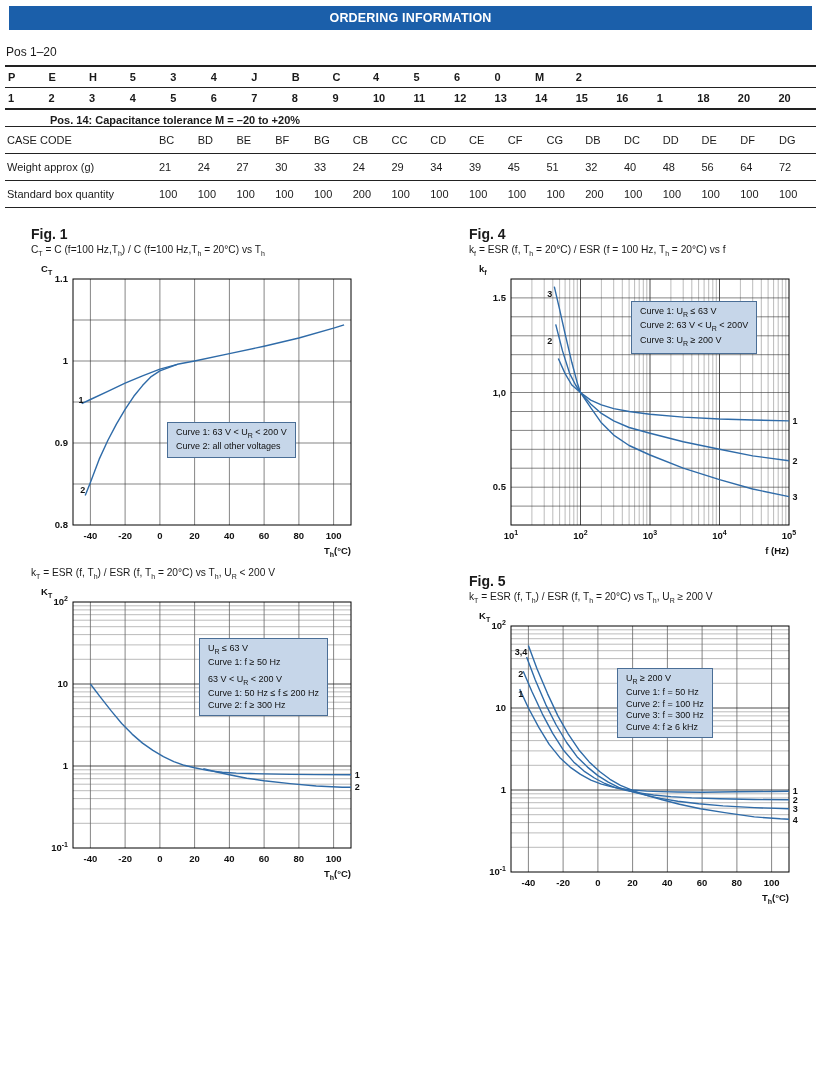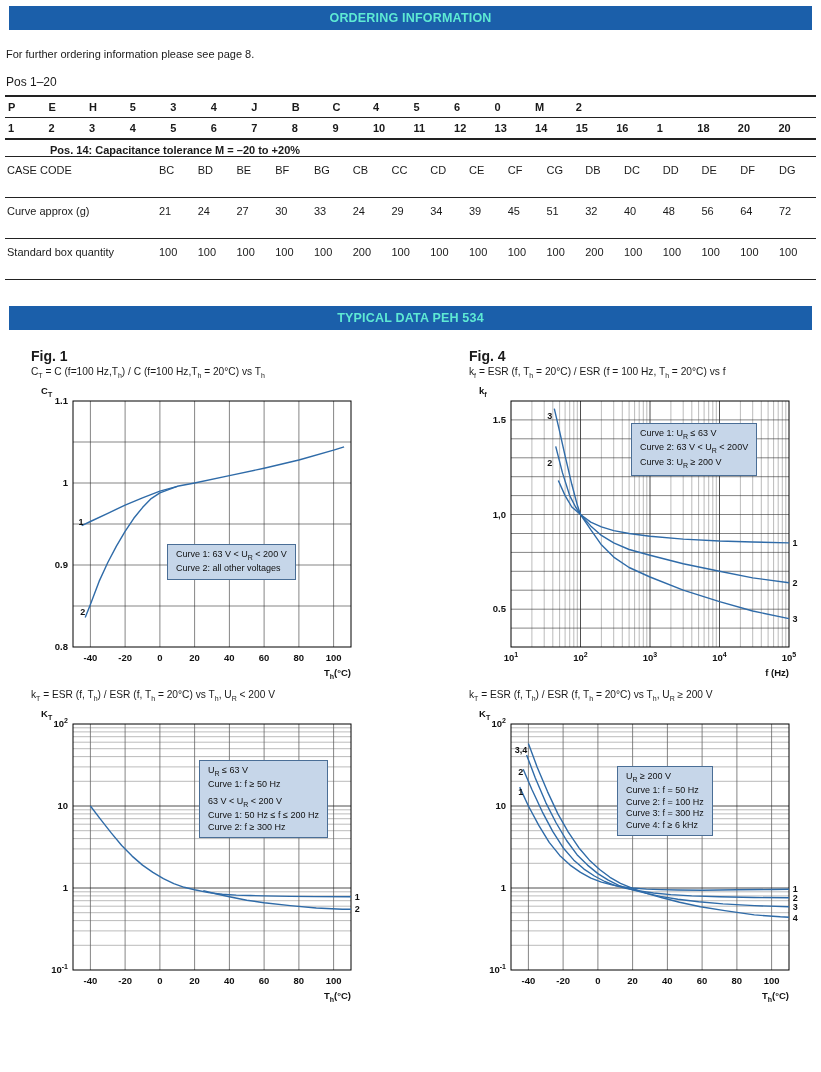--- a/index.html
+++ b/index.html
@@ -1,51 +1,50 @@
 <!DOCTYPE html>
 <html><head>
 <meta charset="utf-8">
 <style>
   html,body{margin:0;padding:0;background:#fff;}
   body{width:821px;min-height:1072px;font-family:"Liberation Sans",sans-serif;color:#1a1a1a;}
   .page{padding:6px 5px 10px 5px;}
-  .banner{background:#1b5faa;color:#5eead4;font-weight:bold;text-align:center;font-size:12.5px;
+  .banner{background:#1b5faa;color:#ffffff;font-weight:bold;text-align:center;font-size:12.5px;
           padding:5px 0;margin:0 4px;letter-spacing:.2px;}
   .banner2{margin-top:26px;}
   .intro{font-size:11px;margin:18px 0 0 1px;}
   .pos-label{font-size:12px;margin:15px 0 6px 1px;}
   .code-table{width:100%;border-collapse:collapse;border-top:2px solid #222;}
   .code-table tr:first-child{border-bottom:1px solid #222;}
   .code-table tr:last-child{border-bottom:2.5px solid #222;}
   .code-table td{font-weight:bold;font-size:11px;padding:4px 0 4px 3px;width:5%;}
   .note{font-size:11px;font-weight:bold;margin:4px 0 0 1px;padding-left:44px;}
   .note:first-of-type{margin-top:14px;}
   .subhead{font-size:11px;font-weight:bold;margin:24px 0 8px 1px;}
   .qty-table{width:100%;border-collapse:collapse;border-top:1px solid #222;font-size:11px;}
   .qty-table tr{border-bottom:1px solid #222;}
-  .qty-table td{padding:7px 0 21px 2px;}
+  .qty-table td{padding:7px 0 7px 2px;}
   .qty-table td.row-label{width:150px;}
   .figs{display:grid;grid-template-columns:438px auto;padding-left:22px;margin-top:12px;row-gap:8px;}
   .figure{width:350px;}
   .fig-label{font-weight:bold;font-size:14px;margin:6px 0 2px 4px;}
   .fig-title{font-size:10.2px;margin:0 0 2px 4px;}
   .fig-title sub,.legend sub{font-size:7px;}
   .chart-wrap{position:relative;width:340px;height:300px;}
   .chart-wrap svg{display:block;}
   .legend{position:absolute;background:#c6d6e9;border:1px solid #4a6e96;padding:4px 8px;
           font-size:9px;line-height:11.5px;white-space:nowrap;color:#111;}
 </style>
 </head>
 <body>
 
 <div class="page">
 
   <div class="banner">ORDERING INFORMATION</div>
 
-  <p class="intro">For further ordering information please see page 8.</p>
 
   <p class="pos-label">Pos 1–20</p>
 
   <table class="code-table">
     <tbody>
       <tr id="code-row">
           <td>P</td>
           <td>E</td>
           <td>H</td>
           <td>5</td>
@@ -110,21 +109,21 @@
           <td>CF</td>
           <td>CG</td>
           <td>DB</td>
           <td>DC</td>
           <td>DD</td>
           <td>DE</td>
           <td>DF</td>
           <td>DG</td>
         </tr>
         <tr>
-          <td class="row-label">Curve approx (g)</td>
+          <td class="row-label">Weight approx (g)</td>
           <td>21</td>
           <td>24</td>
           <td>27</td>
           <td>30</td>
           <td>33</td>
           <td>24</td>
           <td>29</td>
           <td>34</td>
           <td>39</td>
           <td>45</td>
@@ -152,21 +151,20 @@
           <td>200</td>
           <td>100</td>
           <td>100</td>
           <td>100</td>
           <td>100</td>
           <td>100</td>
         </tr>
       </tbody>
   </table>
 
-  <div class="banner banner2">TYPICAL DATA PEH 534</div>
 
   <div class="figs" id="figs">
       <div class="figure">
         <div class="fig-label">Fig. 1</div>
         <div class="fig-title">C<sub>T</sub> = C (f=100 Hz,T<sub>h</sub>) / C (f=100 Hz,T<sub>h</sub> = 20°C) vs T<sub>h</sub></div>
         <div class="chart-wrap">
           <svg width="340" height="300" viewBox="0 0 340 300">
             <line x1="63.4" x2="63.4" y1="20" y2="266" stroke="#333" stroke-width="0.6"></line>
             <line x1="98.1" x2="98.1" y1="20" y2="266" stroke="#333" stroke-width="0.6"></line>
             <line x1="132.9" x2="132.9" y1="20" y2="266" stroke="#333" stroke-width="0.6"></line>
@@ -347,20 +345,21 @@
             <div class="legend-line">U<sub>R</sub> ≤ 63 V</div>
             <div class="legend-line">Curve 1: f ≥ 50 Hz</div>
             <div class="legend-line" style="height: 5px;"></div>
             <div class="legend-line">63 V &lt; U<sub>R</sub> &lt; 200 V</div>
             <div class="legend-line">Curve 1: 50 Hz ≤ f ≤ 200 Hz</div>
             <div class="legend-line">Curve 2: f ≥ 300 Hz</div>
           </div>
         </div>
       </div>
       <div class="figure">
+        <div class="fig-label">Fig. 5</div>
         <div class="fig-title">k<sub>T</sub> = ESR (f, T<sub>h</sub>) / ESR (f, T<sub>h</sub> = 20°C) vs T<sub>h</sub>, U<sub>R</sub> ≥ 200 V</div>
         <div class="chart-wrap">
           <svg width="340" height="300" viewBox="0 0 340 300">
             <line x1="63.4" x2="63.4" y1="20" y2="266" stroke="#333" stroke-width="0.6"></line>
             <line x1="98.1" x2="98.1" y1="20" y2="266" stroke="#333" stroke-width="0.6"></line>
             <line x1="132.9" x2="132.9" y1="20" y2="266" stroke="#333" stroke-width="0.6"></line>
             <line x1="167.6" x2="167.6" y1="20" y2="266" stroke="#333" stroke-width="0.6"></line>
             <line x1="202.4" x2="202.4" y1="20" y2="266" stroke="#333" stroke-width="0.6"></line>
             <line x1="237.1" x2="237.1" y1="20" y2="266" stroke="#333" stroke-width="0.6"></line>
             <line x1="271.9" x2="271.9" y1="20" y2="266" stroke="#333" stroke-width="0.6"></line>

